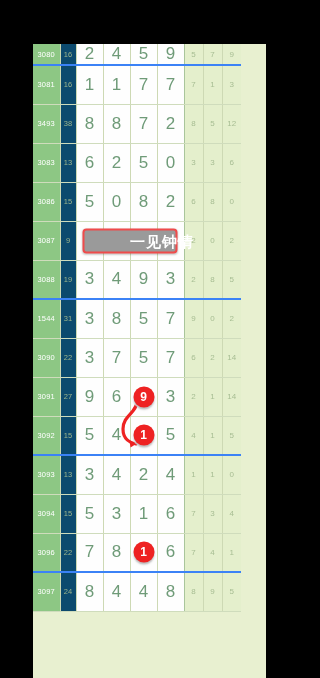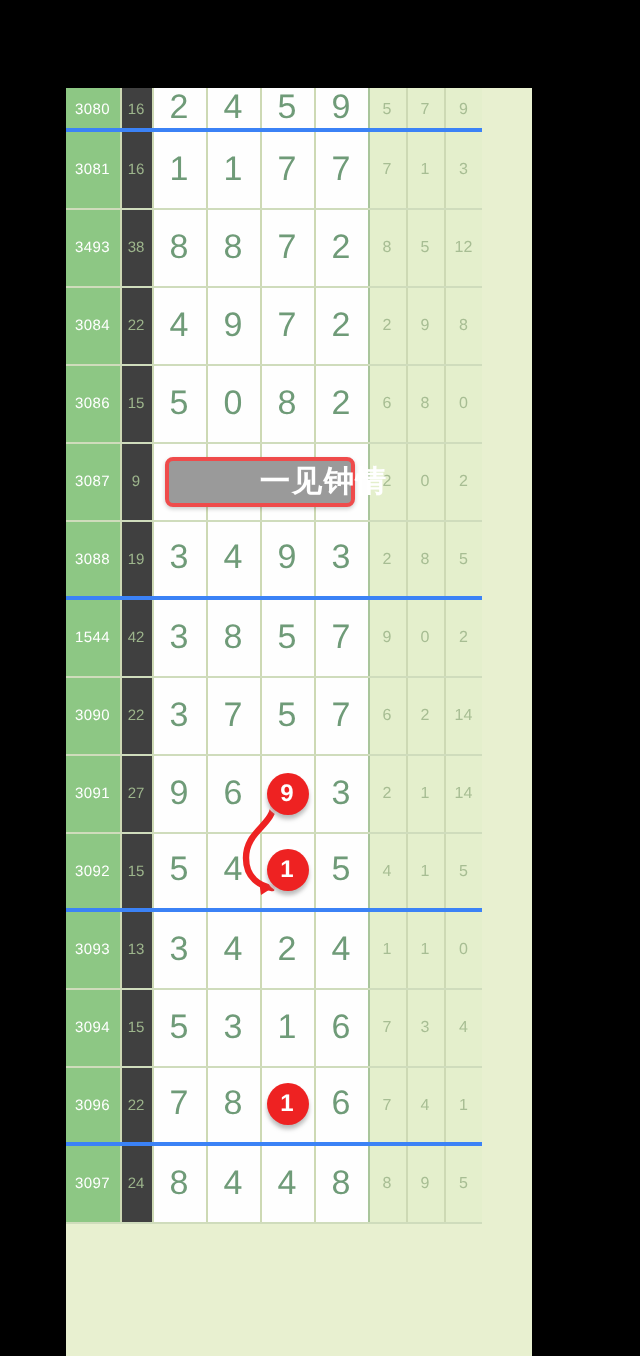--- a/index.html
+++ b/index.html
@@ -37,21 +37,21 @@
   col.c-stat   { width:19px; }
 
   td.period {
     background:#8dc784;
     color:#ffffff;
     font-size:7.5px;
     letter-spacing:0.2px;
     border-right:1px solid #7fbd76;
   }
   td.sum {
-    background:#404040;
+    background:#0c4a6e;
     color:#9db58c;
     font-size:7.5px;
     border-right:1px solid #a9c59b;
   }
   td.num {
     background:#fefefe;
     color:#6f9b78;
     font-size:17px;
     font-weight:400;
   }
@@ -157,29 +157,29 @@
           <td class="sum">38</td>
           <td class="num">8</td>
           <td class="num">8</td>
           <td class="num">7</td>
           <td class="num lastnum">2</td>
           <td class="stat">8</td>
           <td class="stat">5</td>
           <td class="stat laststat">12</td>
         </tr>
         <tr>
-          <td class="period">3084</td>
-          <td class="sum">22</td>
-          <td class="num">4</td>
-          <td class="num">9</td>
-          <td class="num">7</td>
-          <td class="num lastnum">2</td>
-          <td class="stat">2</td>
-          <td class="stat">9</td>
-          <td class="stat laststat">8</td>
+          <td class="period">3083</td>
+          <td class="sum">13</td>
+          <td class="num">6</td>
+          <td class="num">2</td>
+          <td class="num">5</td>
+          <td class="num lastnum">0</td>
+          <td class="stat">3</td>
+          <td class="stat">3</td>
+          <td class="stat laststat">6</td>
         </tr>
         <tr>
           <td class="period">3086</td>
           <td class="sum">15</td>
           <td class="num">5</td>
           <td class="num">0</td>
           <td class="num">8</td>
           <td class="num lastnum">2</td>
           <td class="stat">6</td>
           <td class="stat">8</td>
@@ -204,21 +204,21 @@
           <td class="num">3</td>
           <td class="num">4</td>
           <td class="num">9</td>
           <td class="num lastnum">3</td>
           <td class="stat">2</td>
           <td class="stat">8</td>
           <td class="stat laststat">5</td>
         </tr>
         <tr class="blockstart">
           <td class="period">1544</td>
-          <td class="sum">42</td>
+          <td class="sum">31</td>
           <td class="num">3</td>
           <td class="num">8</td>
           <td class="num">5</td>
           <td class="num lastnum">7</td>
           <td class="stat">9</td>
           <td class="stat">0</td>
           <td class="stat laststat">2</td>
         </tr>
         <tr>
           <td class="period">3090</td>

